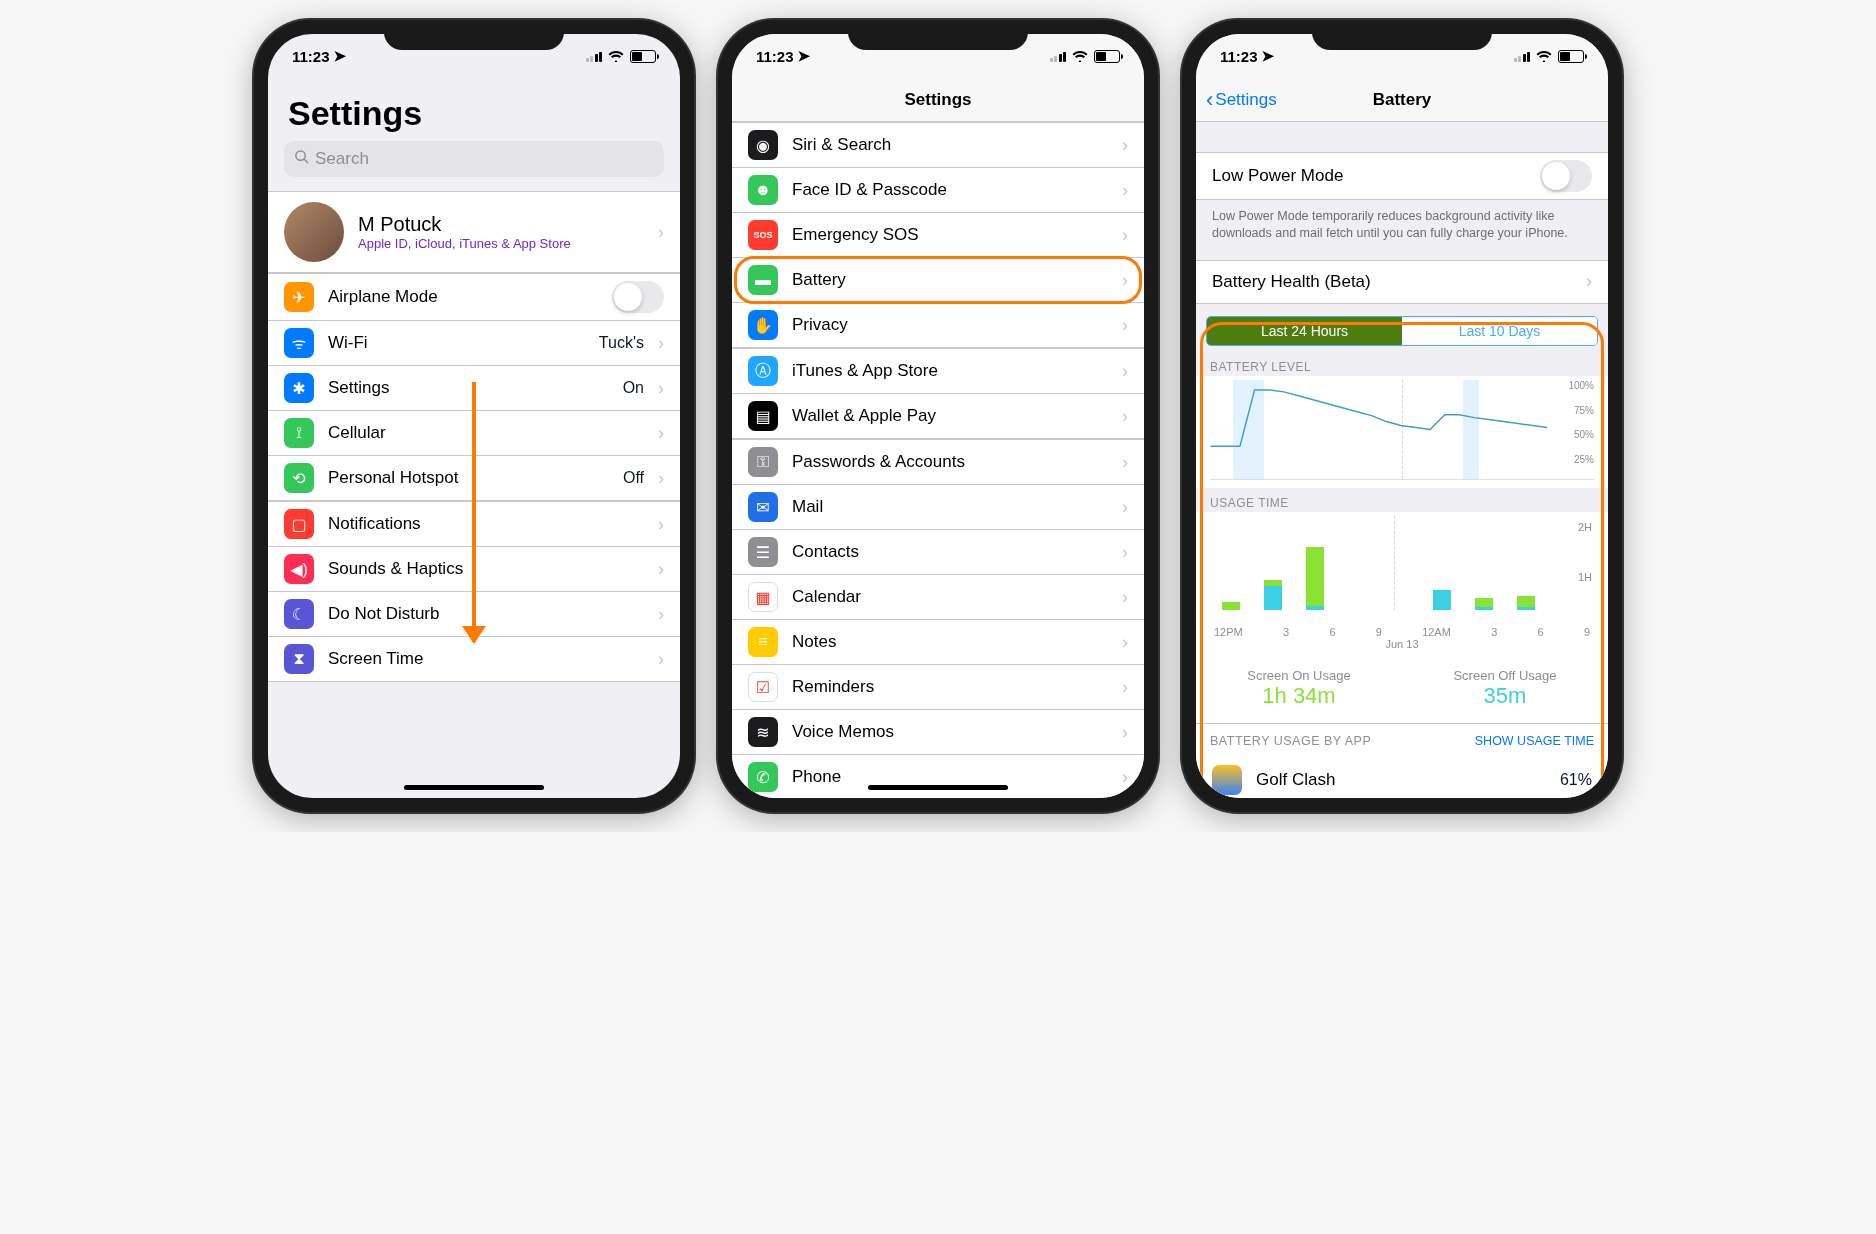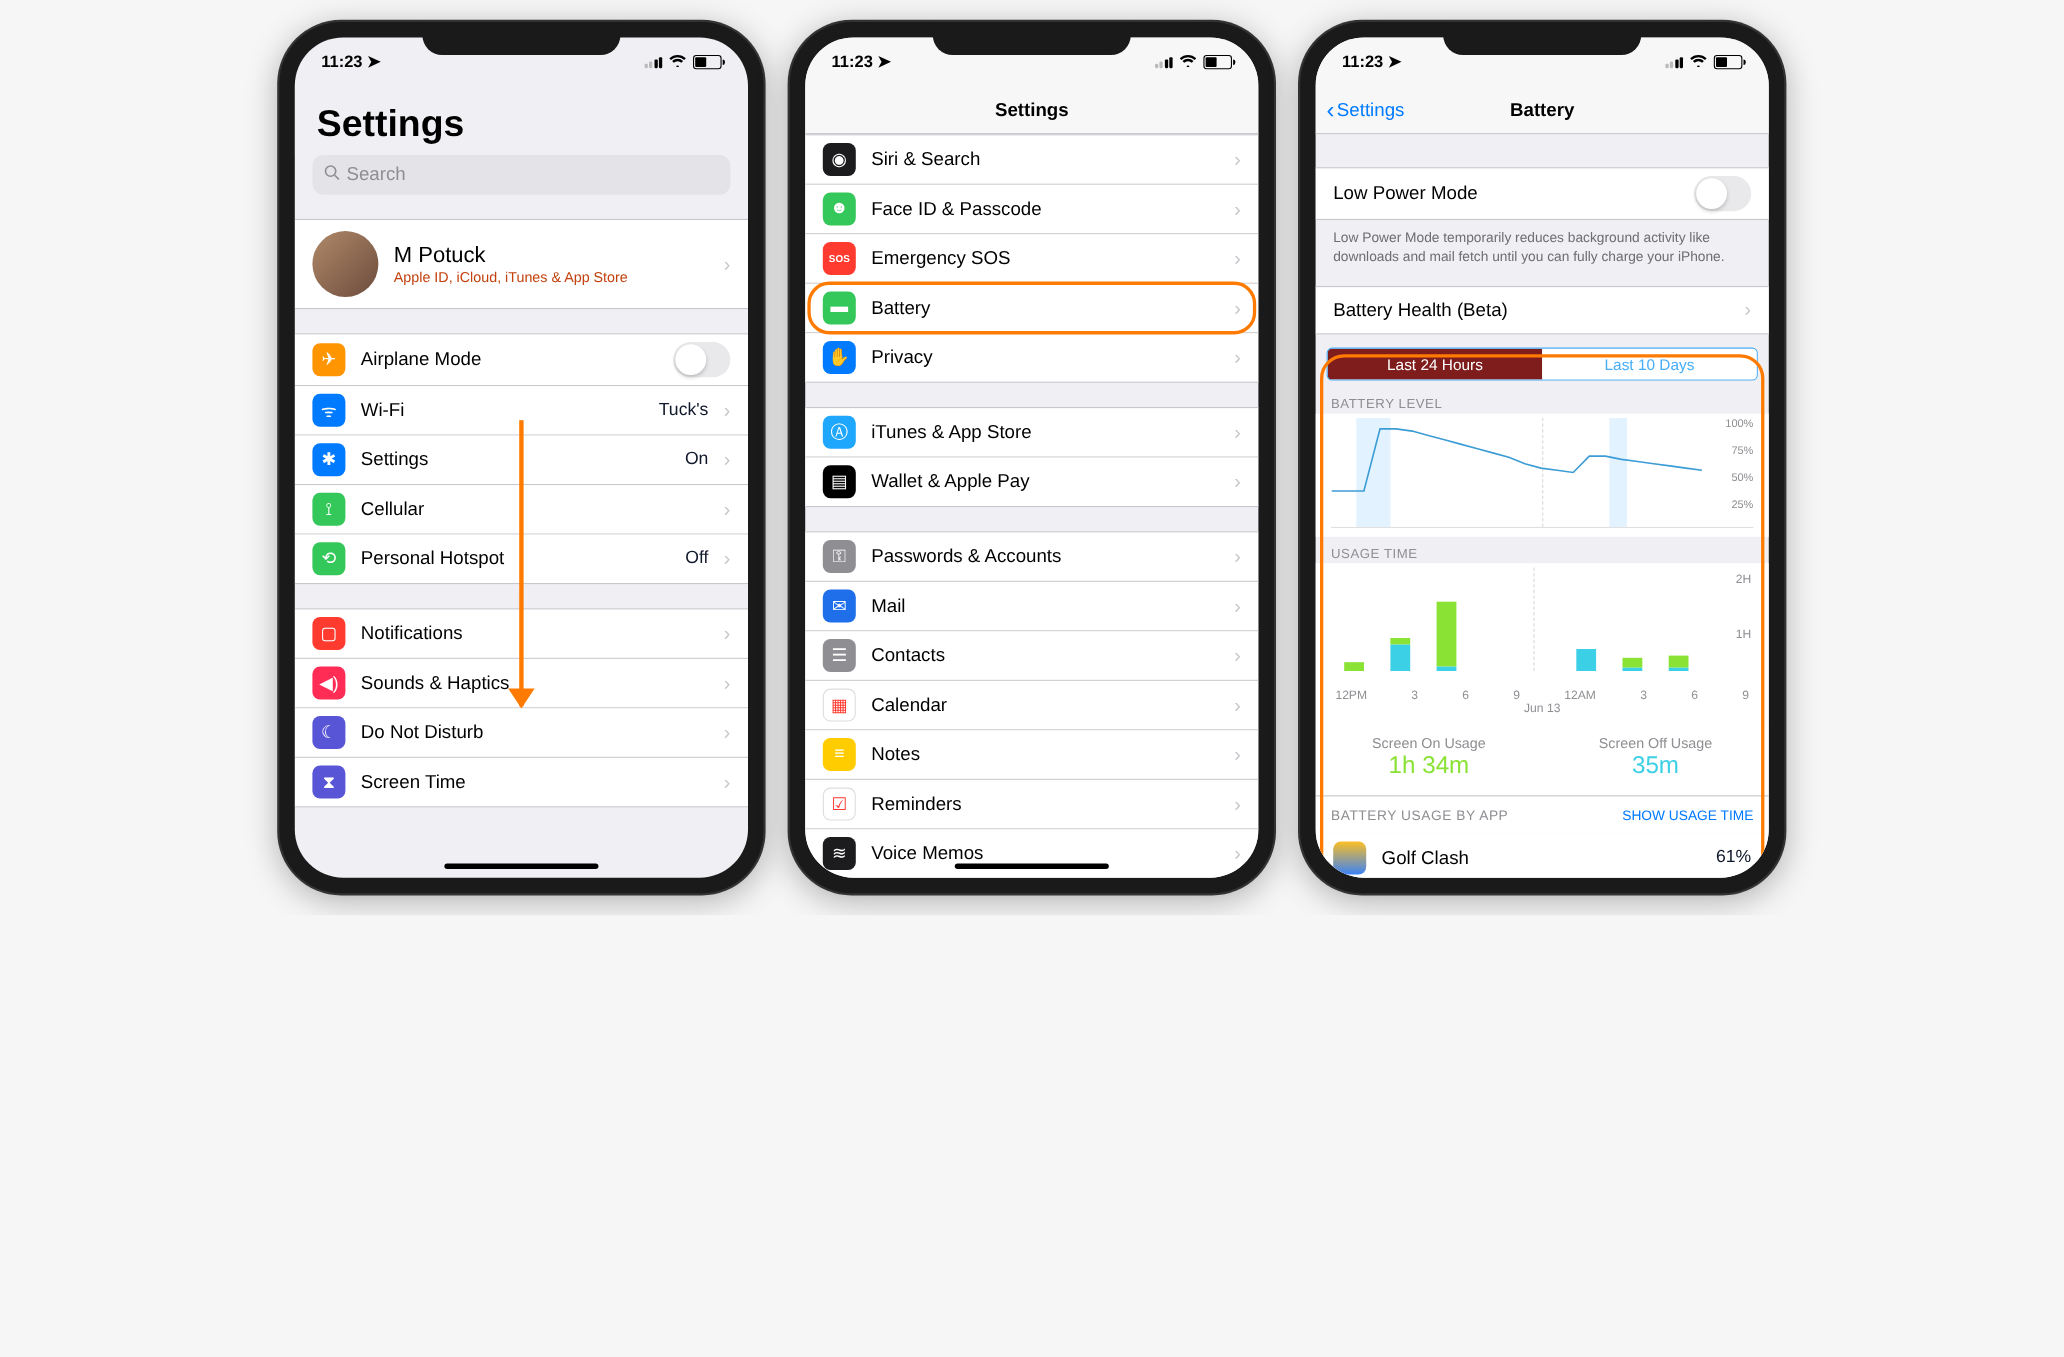--- a/index.html
+++ b/index.html
@@ -79,21 +79,21 @@
     background:#f7f7f8;
     border-bottom:1px solid #c8c7cc;
     display:flex;
     align-items:center;
     justify-content:center;
     position:relative;
     font-weight:600;
   }
   .nav-back { position:absolute; left:10px; color:#007aff; font-weight:400; display:flex; align-items:center; gap:2px;}
 
-  .group { margin-top: 22px; }
+  .group { }
   .group.first { margin-top: 0;}
   .cell {
     background:#fff;
     min-height:44px;
     display:flex;
     align-items:center;
     padding: 7px 16px;
     border-bottom:0.5px solid #c8c7cc;
     position:relative;
     gap:14px;
@@ -103,21 +103,21 @@
   .cell .detail { color:#0f172a; font-size:16px;}
   .cell .chev { color:#c7c7cc; font-size:18px;}
   .app-icon {
     width:30px; height:30px; border-radius:7px;
     display:flex; align-items:center; justify-content:center;
     color:#fff; font-size:16px; flex-shrink:0;
   }
   .avatar { width:60px; height:60px; border-radius:50%; background:linear-gradient(135deg,#b08968,#6d4c3d); flex-shrink:0;}
   .profile-cell { padding:10px 16px;}
   .profile-cell .name { font-size:20px;}
-  .profile-cell .sub { font-size:13px; color:#c2410c;}
+  .profile-cell .sub { font-size:13px; color:#6d28d9;}
 
   .toggle {
     width:52px; height:32px; background:#e9e9eb; border-radius:16px; position:relative; flex-shrink:0;
   }
   .toggle::after { content:""; position:absolute; left:2px; top:2px; width:28px; height:28px; background:#fff; border-radius:50%; box-shadow:0 2px 4px rgba(0,0,0,.2);}
 
   .footer-text { font-size:12.5px; color:#6d6d72; padding:8px 16px 4px; line-height:1.35;}
 
   .highlight-ring {
     position:absolute; border:3px solid #ff7a00; border-radius:22px; pointer-events:none; z-index:5;
@@ -129,21 +129,21 @@
   }
   .scroll-arrow::after {
     content:""; position:absolute; bottom:-2px; left:50%; transform:translateX(-50%);
     border-left:12px solid transparent; border-right:12px solid transparent; border-top:18px solid #ff7a00;
   }
 
   .seg {
     display:flex; margin:12px 10px 8px; border:1px solid #46aef7; border-radius:5px; overflow:hidden; font-size:14px;
   }
   .seg div { flex:1; text-align:center; padding:6px 0;}
-  .seg .active { background:#7f1d1d; color:#fff;}
+  .seg .active { background:#4d7c0f; color:#fff;}
   .seg .inactive { color:#46aef7; background:#fff;}
 
   .sect-label { font-size:12px; color:#8e8e93; letter-spacing:.5px; padding:6px 14px 2px;}
   .chart-box { background:#fff; padding:4px 14px 8px; position:relative;}
   .chart-area { position:relative; height:100px; border-bottom:1px solid #e0e0e0;}
   .chart-area .ytick { position:absolute; right:0; font-size:10px; color:#8e8e93;}
   .grid-v { position:absolute; top:0; bottom:0; border-left:1px dashed #d8d8d8;}
 
   .bars-area { position:relative; height:110px;}
   .bar { position:absolute; bottom:16px; width:18px;}

